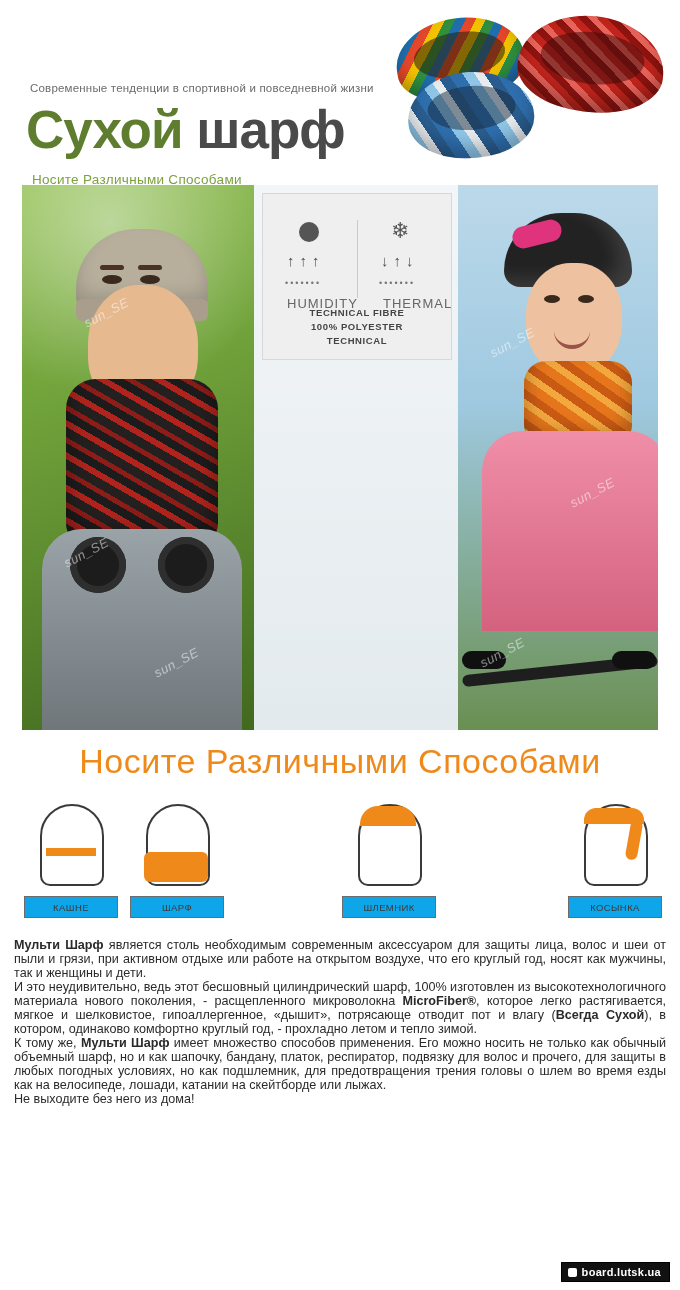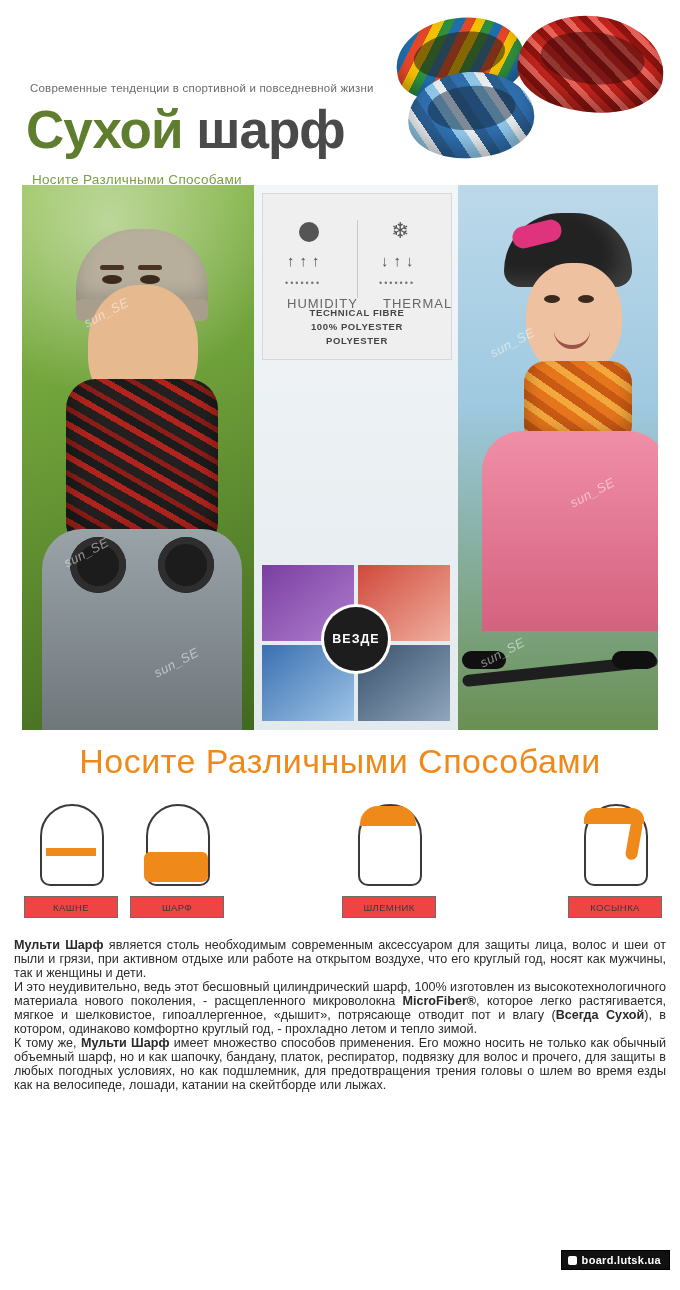--- a/index.html
+++ b/index.html
@@ -300,34 +300,34 @@
     background:#fff;
   }
   .way .orange {
     position:absolute; background:#ef8a1a;
   }
   .way .lbl {
     position:absolute; left:4px; top:96px; width:92px; height:20px;
     border:1px solid #6c6c6c; border-radius:0;
     font-size:9.5px; color:#3a3a3a; letter-spacing:.4px;
     display:flex; align-items:center; justify-content:center;
-    background:#ef4444;
+    background:#0ea5e9;
   }
 
   
   .copy {
     position:absolute; left:14px; top:938px; width:652px;
     font-size:12.6px; line-height:14px; color:#2a2a2a; text-align:justify;
   }
   .copy p { margin:0 0 0 0; }
   .copy b { font-weight:bold; }
 
   
   .footer-badge {
-    position:absolute; right:10px; bottom:20px;
+    position:absolute; right:10px; bottom:8px;
     background:#111; color:#fff; border:1px solid #000;
     padding:3px 8px 3px 6px;
     font-size:11px; font-weight:bold; letter-spacing:.3px;
     display:flex; align-items:center; gap:5px;
   }
   .footer-badge .dot {
     width:9px; height:9px; background:#fff; border-radius:2px; display:inline-block;
   }
 </style>
 </head>
@@ -380,31 +380,24 @@
         <div class="arrowset l">↑↑↑</div>
         <div class="arrowset r">↓↑↓</div>
         <div class="dots l">•••••••</div>
         <div class="dots r">•••••••</div>
         <div class="cap l">HUMIDITY</div>
         <div class="cap r">THERMAL</div>
       </div>
       <div class="txt">
         <div>TECHNICAL FIBRE</div>
         <div>100% POLYESTER</div>
-        <div>POLYESTER</div>
-      </div>
-    </div>
-
-    <div class="tiles">
-      <div class="tile t1"></div>
-      <div class="tile t2"></div>
-      <div class="tile t3"></div>
-      <div class="tile t4"></div>
-      <div class="badge-vezde">ВЕЗДЕ</div>
-    </div>
+        <div>TECHNICAL</div>
+      </div>
+    </div>
+
 
     <div class="hero-right">
       <div class="girl">
         <div class="helmet"></div>
         <div class="face"></div>
         <div class="eye l"></div>
         <div class="eye r"></div>
         <div class="smile"></div>
         <div class="neckscarf"></div>
         <div class="torso"></div>
@@ -457,20 +450,21 @@
         <div class="orange" style="left:64px; top:20px; width:12px; height:40px; border-radius:6px; transform:rotate(10deg);"></div>
       </div>
       <div class="lbl">КОСЫНКА</div>
     </div>
   </div>
 
   <div class="copy">
     <p><b>Мульти Шарф</b><span> является столь необходимым современным аксессуаром для защиты лица, волос и шеи от пыли и грязи,  при активном отдыхе или работе на открытом  воздухе, что его круглый год, носят как мужчины, так и женщины и дети.</span></p>
     <p><span>И это неудивительно, ведь  этот бесшовный цилиндрический шарф, 100% изготовлен из высокотехнологичного материала нового поколения, - расщепленного микроволокна </span><b>MicroFiber®</b><span>,  которое легко растягивается, мягкое и шелковистое, гипоаллергенное, «дышит», потрясающе отводит пот и влагу (</span><b>Всегда Сухой</b><span>), в котором,  одинаково комфортно  круглый год, - прохладно летом и тепло зимой.</span></p>
     <p><span>К тому же, </span><b>Мульти Шарф</b><span> имеет множество способов применения. Его можно носить не только как  обычный объемный шарф, но и как шапочку, бандану, платок, респиратор, подвязку для волос и прочего,  для защиты в любых погодных условиях, но как подшлемник, для предотвращения трения головы о шлем во время езды как на велосипеде, лошади, катании на скейтборде или лыжах.</span></p>
+    <p>Не выходите без него из дома!</p>
   </div>
 
   <div class="footer-badge">
     <span class="dot"></span>
     <span>board.lutsk.ua</span>
   </div>
 
 </div>
 
 </body></html>

